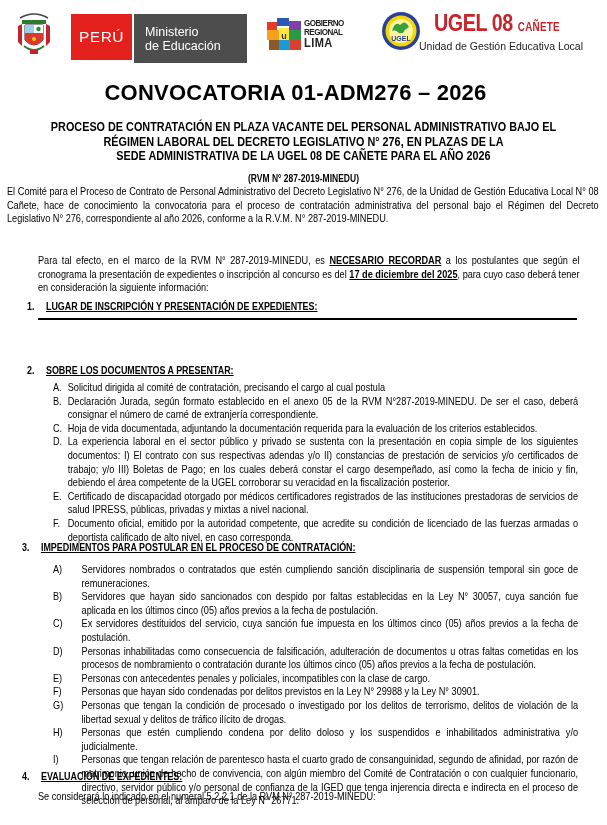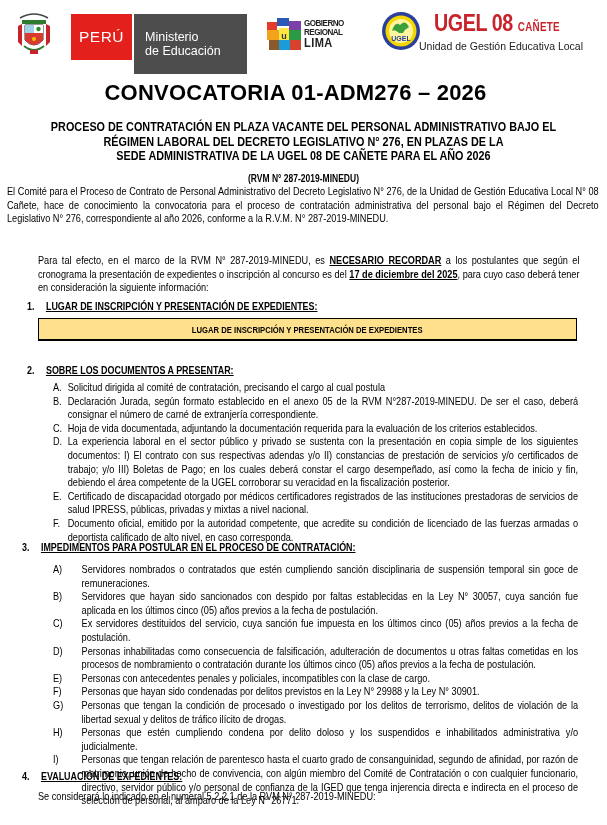--- a/index.html
+++ b/index.html
@@ -2,21 +2,21 @@
 <html><head>
 <meta charset="utf-8">
 <style>
   html, body { margin: 0; padding: 0; background: #ffffff; }
   body { width: 607px; height: 825px; overflow: hidden; position: relative; font-family: "Liberation Sans", sans-serif; color: #000; }
   .abs { position: absolute; }
 
   
   .escudo { left: 16px; top: 12px; width: 36px; height: 44px; }
   .peru-box { left: 71px; top: 14px; width: 61px; height: 46px; background: #e3201b; color: #fff; font-size: 15.5px; display: flex; align-items: center; justify-content: center; letter-spacing: 0.5px; }
-  .minedu-box { left: 132px; top: 14px; width: 115px; height: 60px; background: #4d4d4d; color: #fff; font-size: 12.5px; line-height: 14px; padding-left: 11px; box-sizing: border-box; display: flex; flex-direction: column; justify-content: center; border-left: 2px solid #fff; }
+  .minedu-box { left: 132px; top: 14px; width: 115px; height: 49px; background: #4d4d4d; color: #fff; font-size: 12.5px; line-height: 14px; padding-left: 11px; box-sizing: border-box; display: flex; flex-direction: column; justify-content: center; border-left: 2px solid #fff; }
   .gore-mosaic { left: 267px; top: 18px; width: 34px; height: 34px; }
   .gore-text { left: 304px; top: 18px; width: 52px; font-family: "Liberation Sans Narrow", "Liberation Sans", sans-serif; font-size: 9.5px; line-height: 9px; font-weight: bold; letter-spacing: -0.6px; color: #222; transform: scaleX(0.85); transform-origin: left top; }
   .gore-text .lima { font-size: 13px; line-height: 13px; letter-spacing: 0.5px; }
   .ugel-seal { left: 381px; top: 11px; width: 40px; height: 40px; }
   .ugel-title { left: 434px; top: 9px; color: #c8232b; font-weight: bold; font-size: 24px; letter-spacing: -0.5px; transform: scaleX(0.82); transform-origin: left top; white-space: nowrap; }
   .ugel-title .canete { font-size: 12px; letter-spacing: 0.3px; }
   .ugel-sub { left: 419px; top: 40px; font-size: 10.5px; color: #222; white-space: nowrap; }
 
   
   .main-title { left: 0; width: 591px; top: 80px; text-align: center; font-weight: bold; font-size: 22px; letter-spacing: 0.2px; }
@@ -119,23 +119,20 @@
 <div class="abs rvm">(RVM N° 287-2019-MINEDU)</div>
 
 <div class="abs para narrow p-intro">El Comité para el Proceso de Contrato de Personal Administrativo del Decreto Legislativo N° 276, de la Unidad de Gestión Educativa Local N° 08 Cañete, hace de conocimiento la convocatoria para el proceso de contratación administrativa del personal bajo el Régimen del Decreto Legislativo N° 276, correspondiente al año 2026, conforme a la R.V.M. N° 287-2019-MINEDU.</div>
 
 <div class="abs para narrow p-tal"><span>Para tal efecto, en el marco de la RVM N° 287-2019-MINEDU, es </span><b><u>NECESARIO RECORDAR</u></b><span> a los postulantes que según el cronograma la presentación de expedientes o inscripción al concurso es del </span><b><u>17 de diciembre del 2025</u></b><span>, para cuyo caso deberá tener en consideración la siguiente información:</span></div>
 
 <div class="abs sec-head narrow" style="left:27px; top:301px;">
   <span class="num">1.</span><span class="lbl">LUGAR DE INSCRIPCIÓN Y PRESENTACIÓN DE EXPEDIENTES:</span>
 </div>
 <div class="abs tbl narrow">
-  <div class="th">
-      <span>LUGAR DE INSCRIPCIÓN Y PRESENTACIÓN DE EXPEDIENTES</span>
-    </div>
 </div>
 
 <div class="abs sec-head narrow" style="left:27px; top:365px;">
   <span class="num">2.</span><span class="lbl">SOBRE LOS DOCUMENTOS A PRESENTAR:</span>
 </div>
 <div class="abs list list2 narrow">
   <div class="item">
       <span class="mk">A.</span>
       <span class="tx">Solicitud dirigida al comité de contratación, precisando el cargo al cual postula</span>
     </div>

